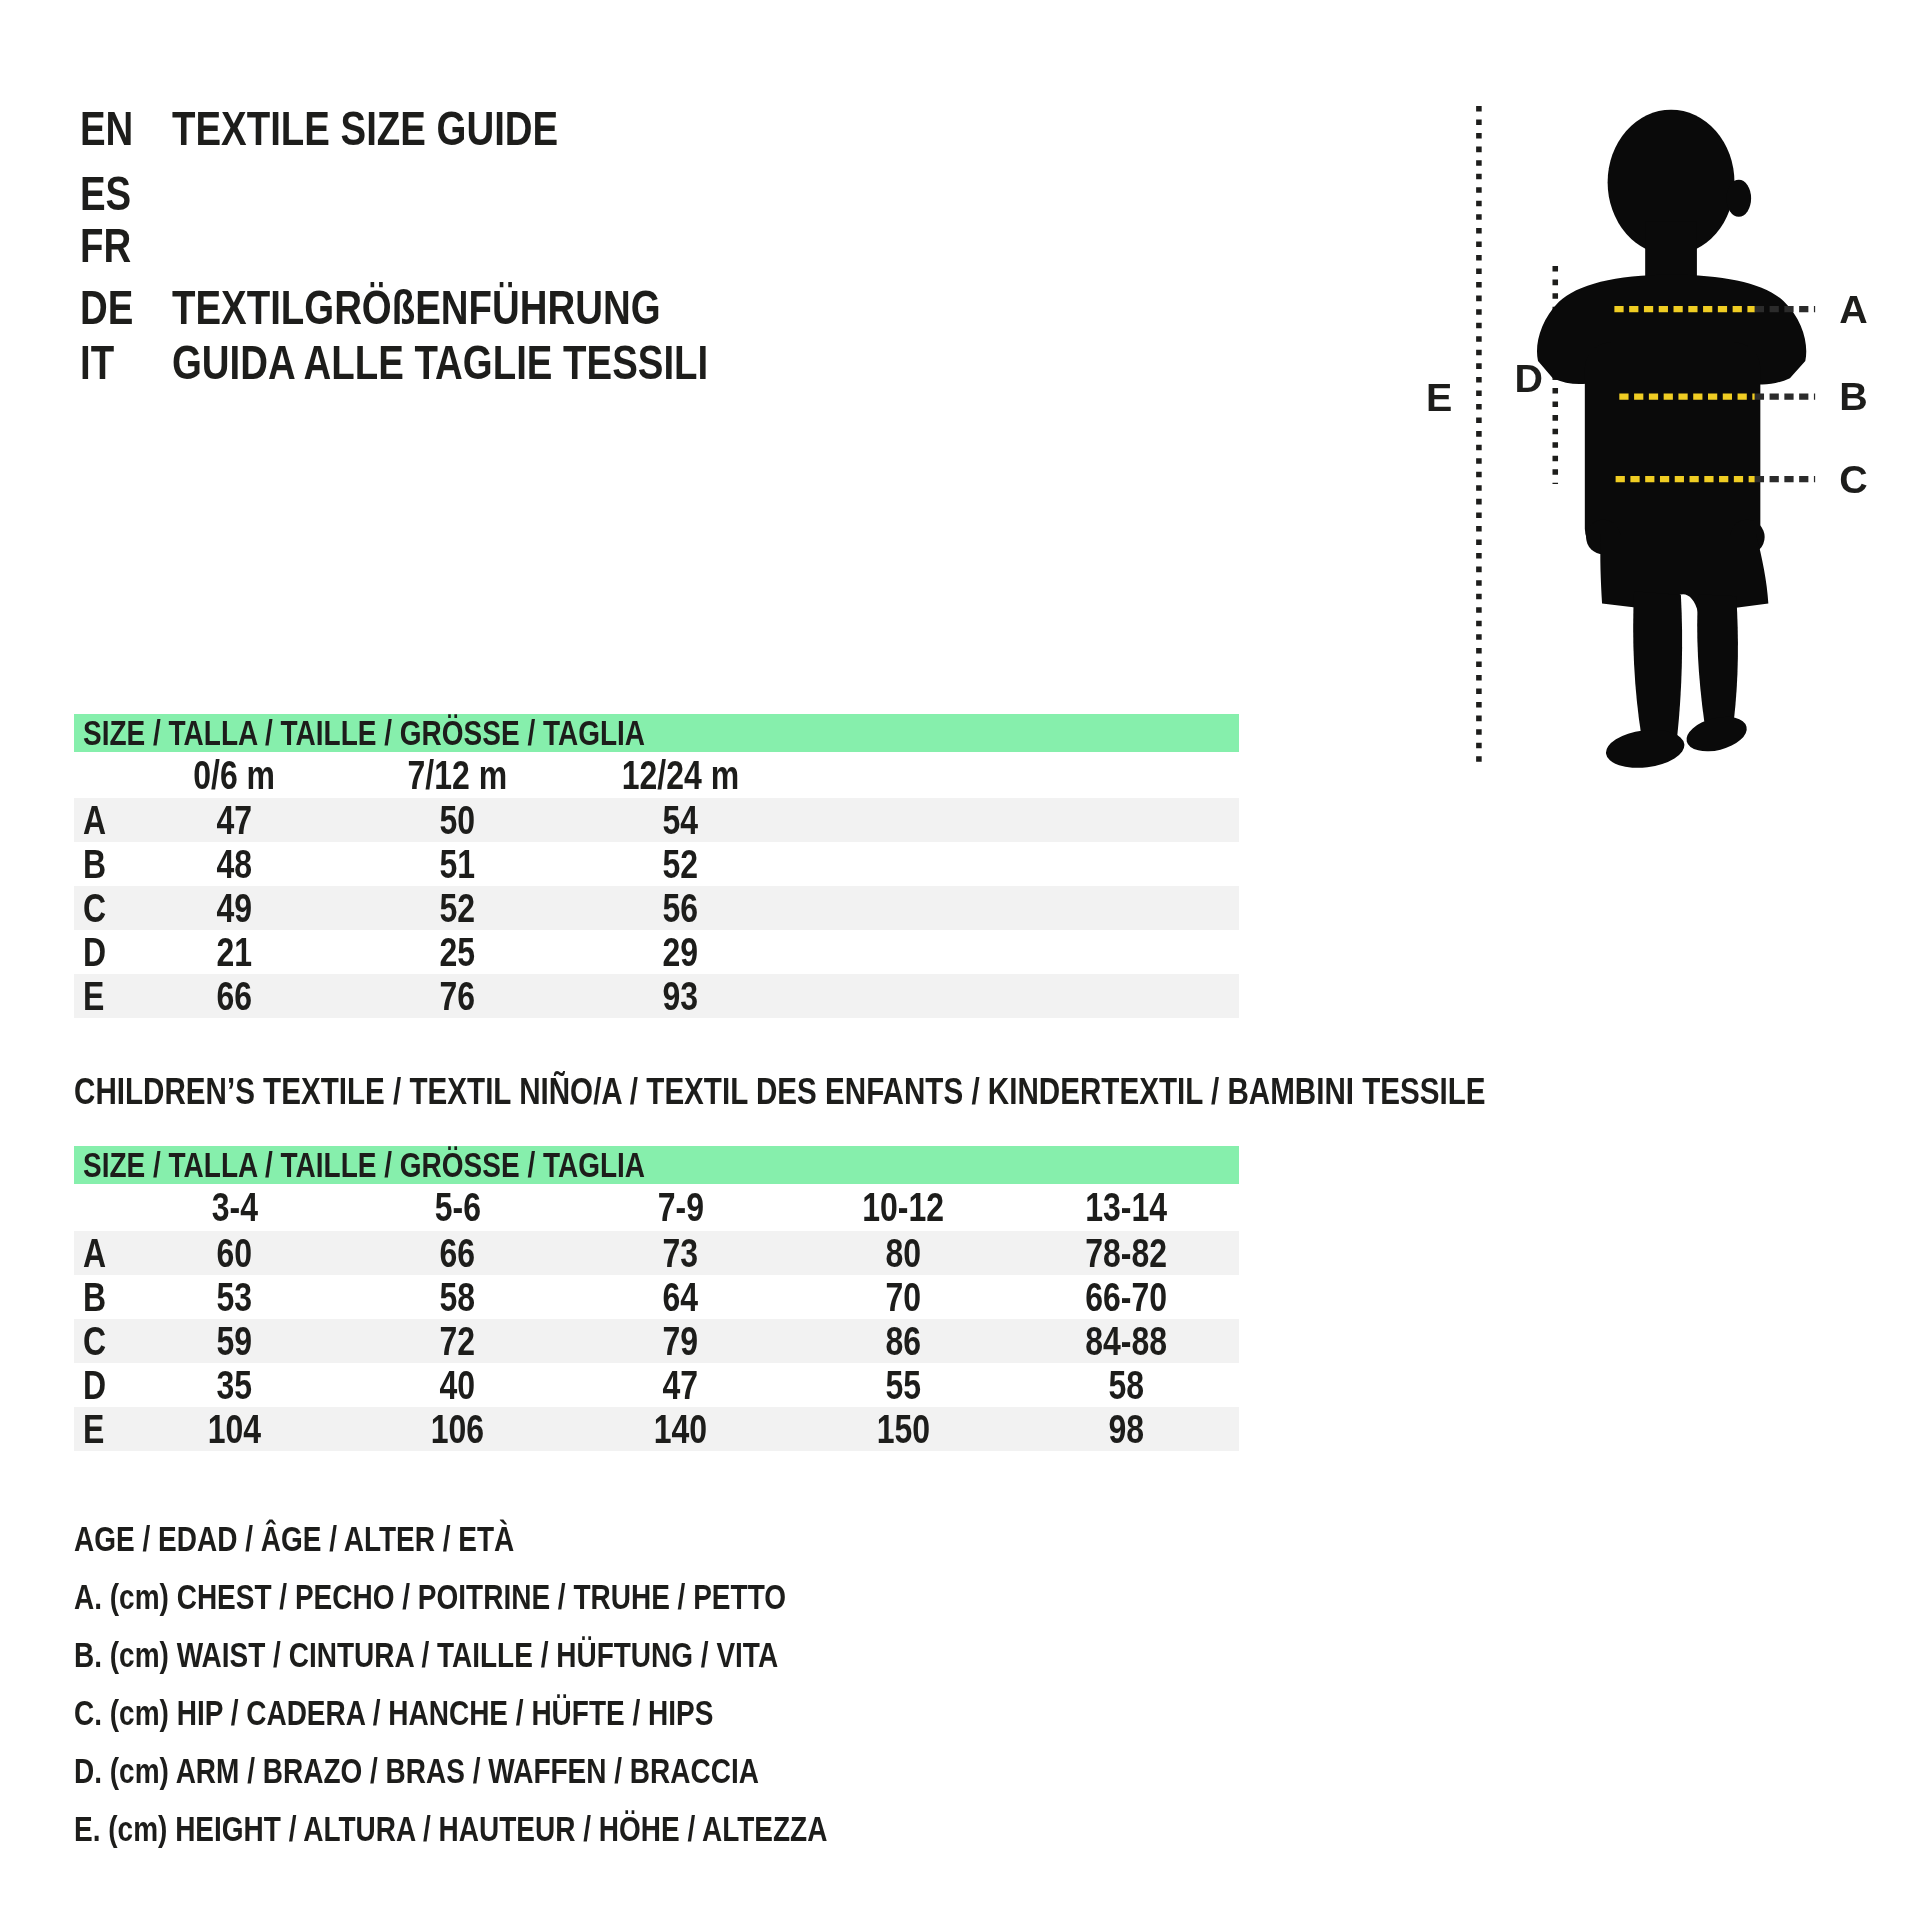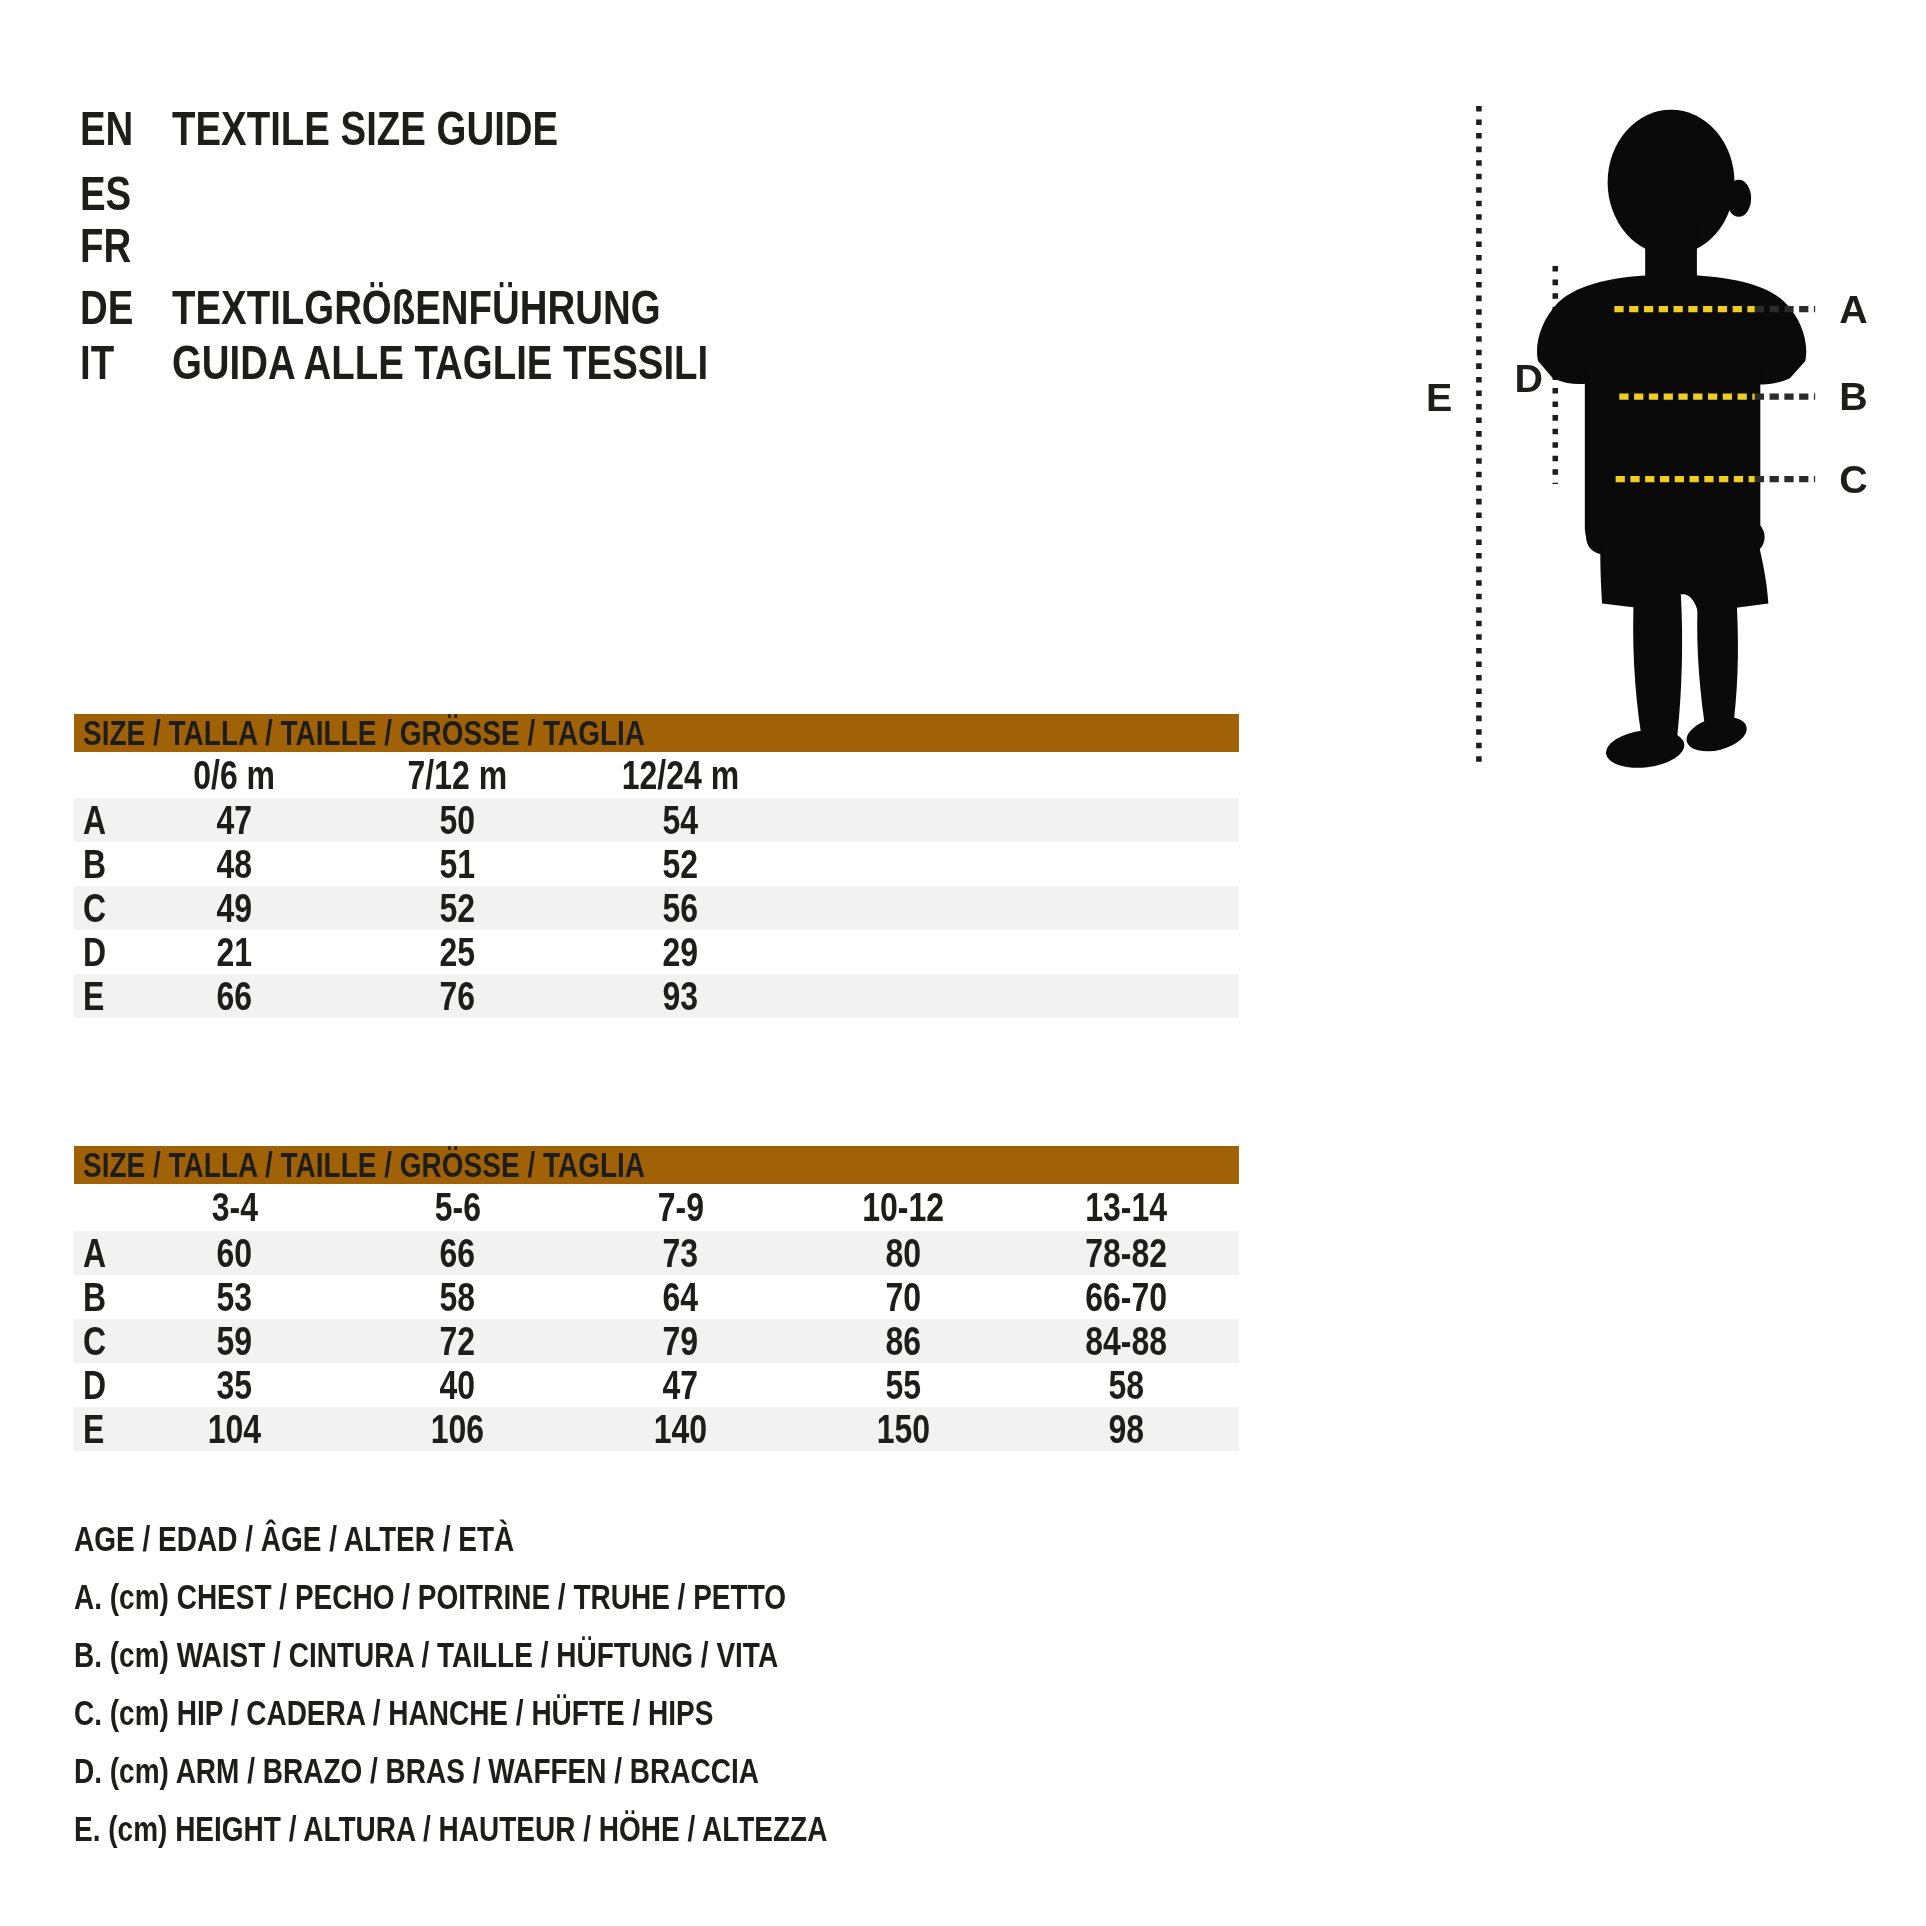--- a/index.html
+++ b/index.html
@@ -12,21 +12,21 @@
   .cxc{display:inline-block;transform:scaleX(.8);transform-origin:50% 50%;white-space:nowrap;}
 
   .lang-row{position:absolute;left:80px;height:59px;display:flex;align-items:center;
             font-size:48px;font-weight:700;}
   .lang-code{width:92px;}
 
   .sec-heading{position:absolute;left:74px;height:44px;display:flex;align-items:center;
                font-size:37px;font-weight:700;}
 
   .tbl{position:absolute;left:74px;width:1165px;}
-  .bar{height:38px;background:#a16207;display:flex;align-items:center;
+  .bar{height:38px;background:#86efac;display:flex;align-items:center;
        padding-left:8.6px;box-sizing:border-box;font-size:35px;font-weight:700;}
   .grid{display:grid;grid-template-columns:49px 223px 223px 223px 223px 223px;
         align-items:center;font-size:40px;font-weight:700;}
   .hdr{height:46px;}
   .drow{height:44px;}
   .stripe{background:#f2f2f2;}
   .cell{text-align:center;}
   .rlabel{padding-left:8.6px;}
 
   .legend-line{position:absolute;left:74px;height:44px;display:flex;align-items:flex-start;
@@ -155,20 +155,23 @@
     <div class="grid drow stripe">
       <div class="rlabel"><span class="cx">E</span></div>
       <div class="cell"><span class="cxc">66</span></div>
       <div class="cell"><span class="cxc">76</span></div>
       <div class="cell"><span class="cxc">93</span></div>
       <div class="cell"></div>
       <div class="cell"></div>
     </div>
   </div>
 
+  <div class="sec-heading" style="top:1070px">
+    <span class="cx">CHILDREN’S TEXTILE / TEXTIL NIÑO/A / TEXTIL DES ENFANTS / KINDERTEXTIL / BAMBINI TESSILE</span>
+  </div>
 
   <div class="tbl" style="top:1146px">
     <div class="bar">
       <span class="cx">SIZE / TALLA / TAILLE / GRÖSSE / TAGLIA</span>
     </div>
     <div class="grid hdr" style="height:47px">
       <div class="rlabel"></div>
       <div class="cell"><span class="cxc">3-4</span></div>
       <div class="cell"><span class="cxc">5-6</span></div>
       <div class="cell"><span class="cxc">7-9</span></div>

